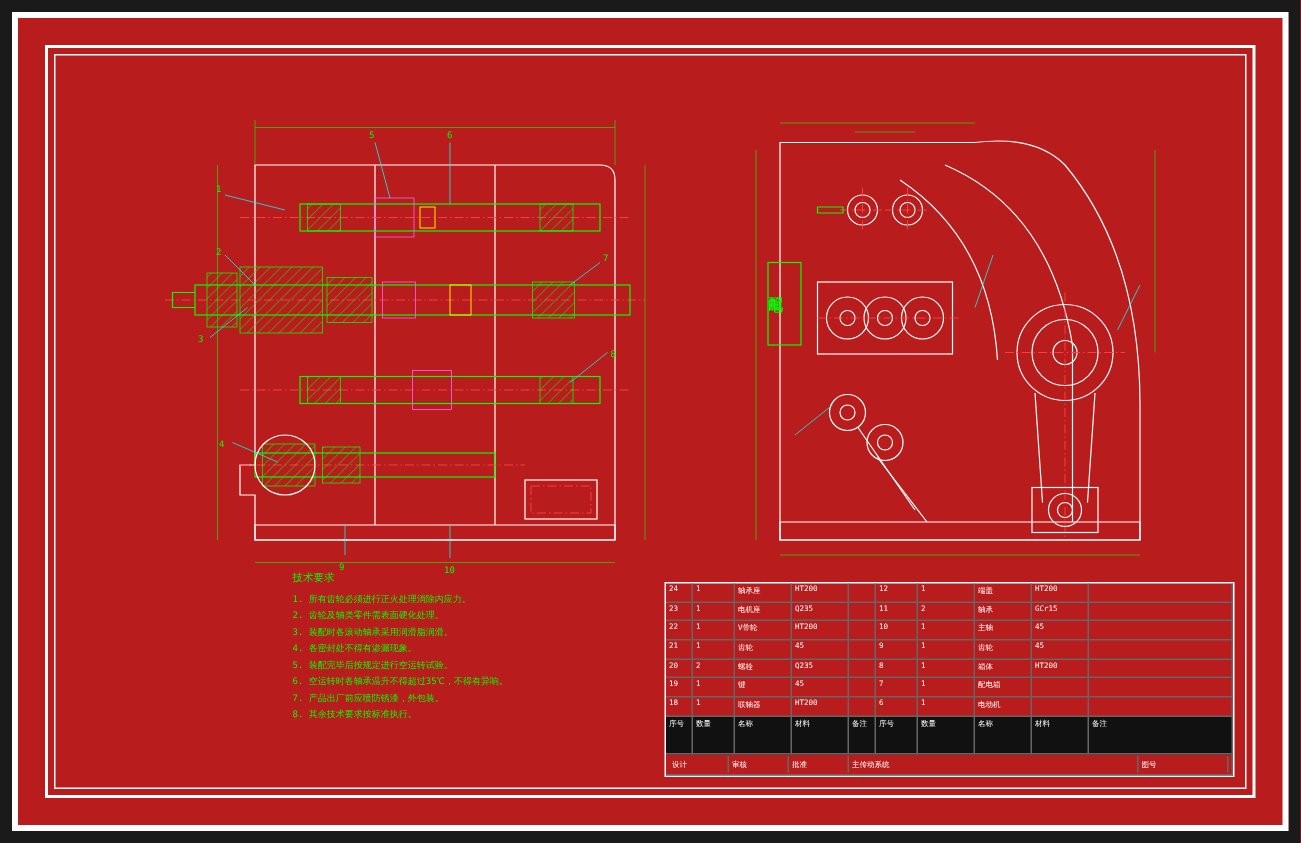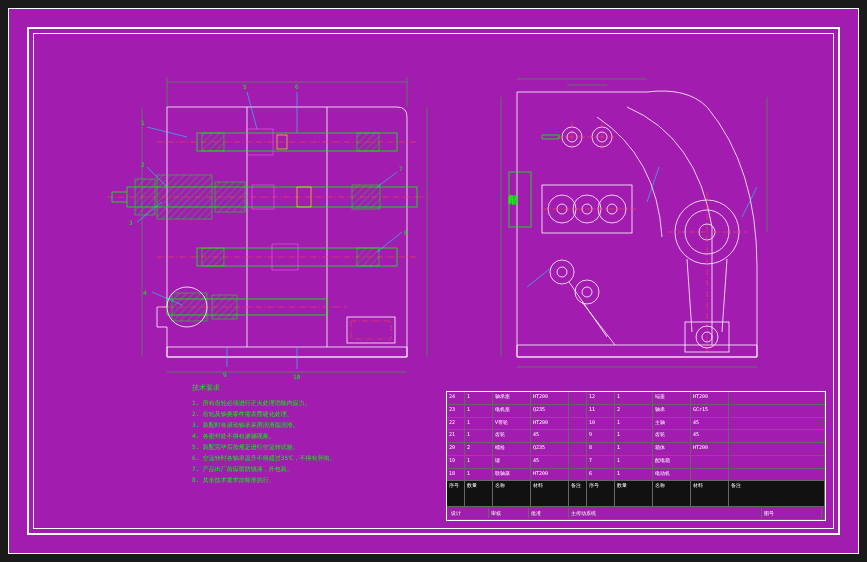--- a/index.html
+++ b/index.html
@@ -7,22 +7,22 @@
   background: #1a1a1a;
   width: 867px;
   height: 562px;
   overflow: hidden;
   font-family: "SimSun", monospace;
   position: relative;
 }
 .viewport {
   position: absolute;
   top: 8px; left: 8px; right: 8px; bottom: 8px;
-  background: #a21caf;
-  border: 1px solid #ffffff;
+  background: #b91c1c;
+  border: 4px solid #ffffff;
 }
 .sheet {
   position: absolute;
   top: 18px; left: 18px; right: 18px; bottom: 18px;
 }
 .frame-outer {
   position: absolute;
   inset: 0;
   border: 2px solid #fff;
 }

